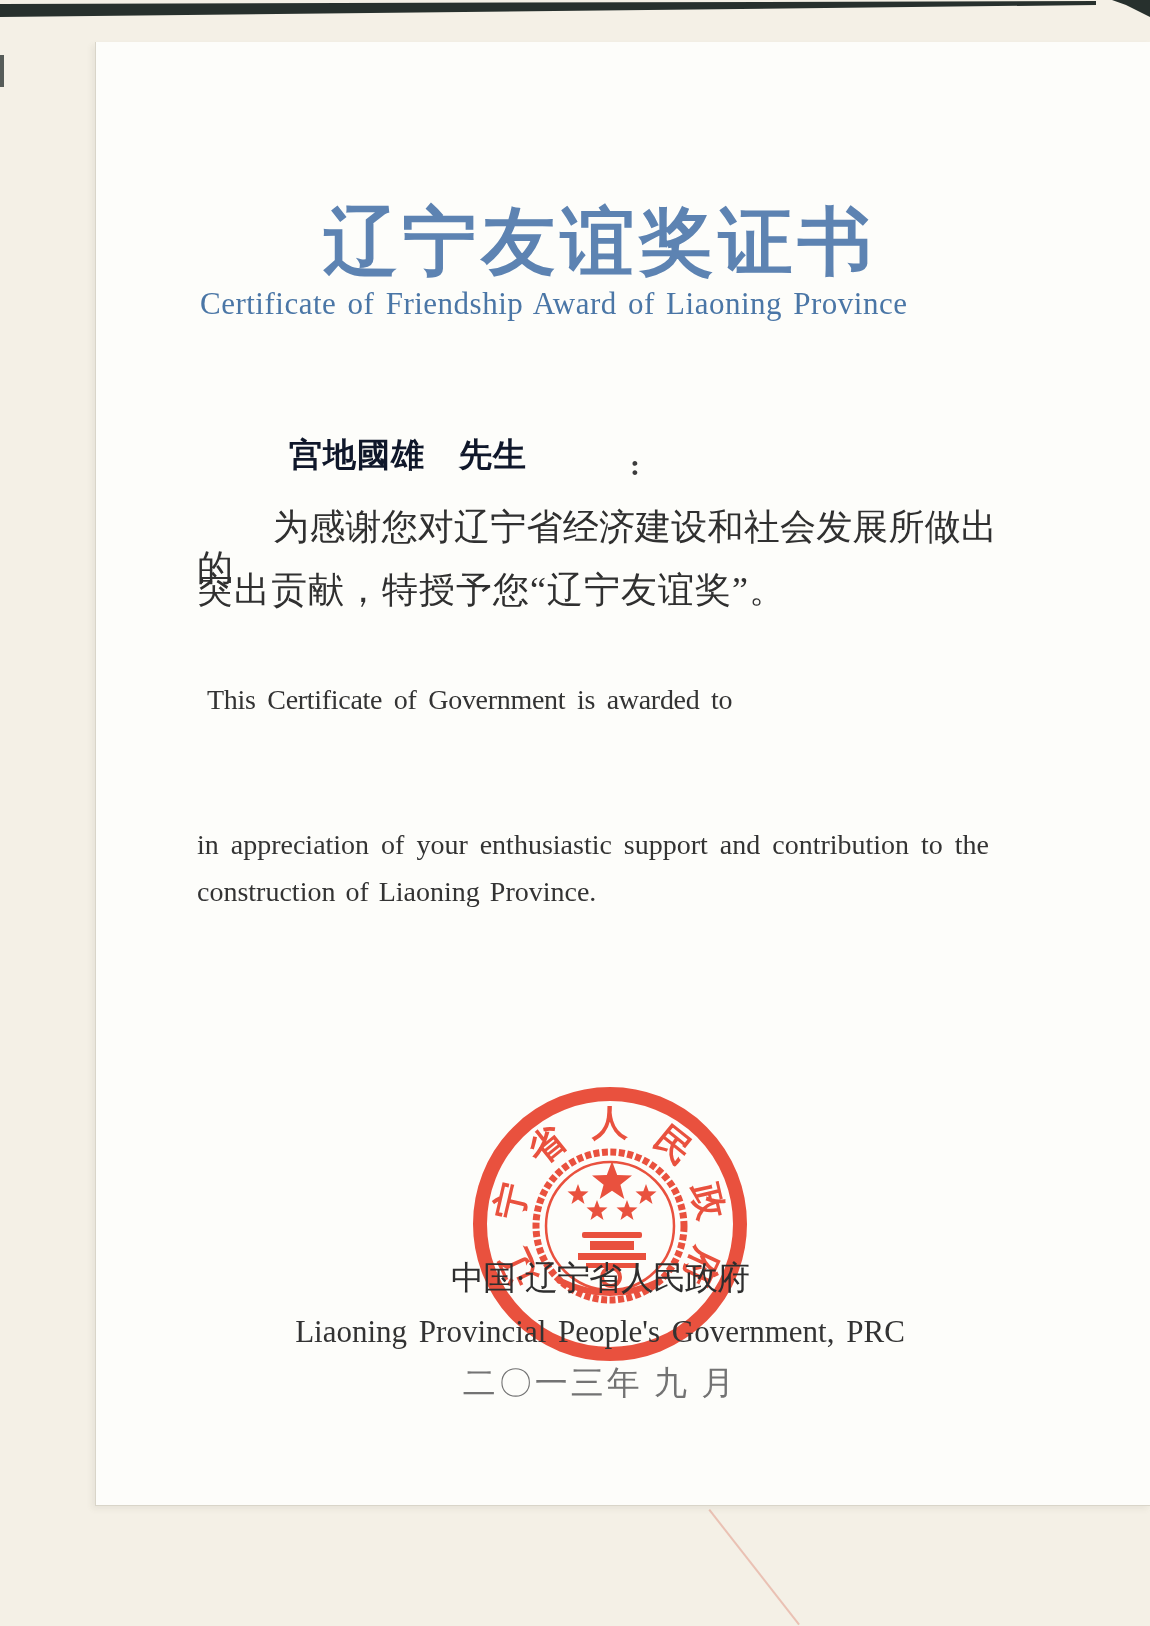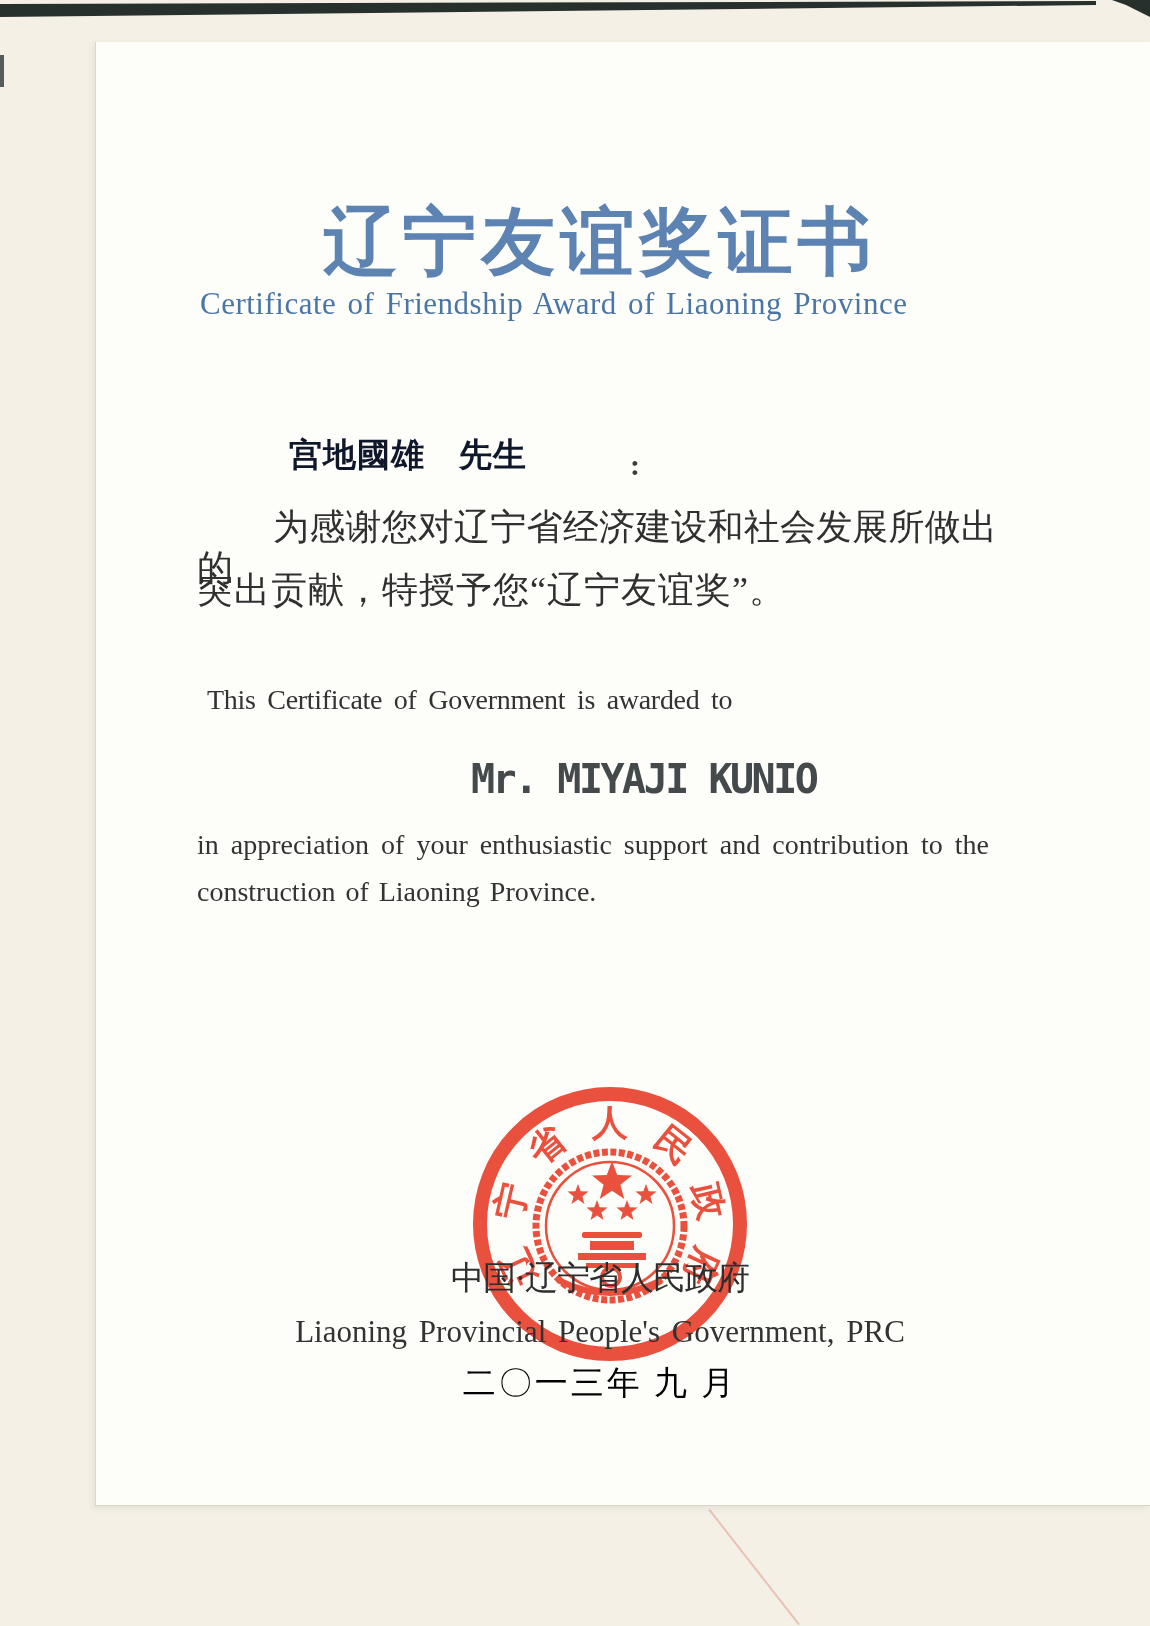--- a/index.html
+++ b/index.html
@@ -72,21 +72,21 @@
   .issuer-zh{
     position:absolute;left:200px;top:1256px;width:800px;z-index:2;
     text-align:center;font-size:33px;color:#2e2e2e;letter-spacing:-1px;word-spacing:2px;white-space:nowrap;
   }
   .issuer-en{
     position:absolute;left:200px;top:1314px;width:800px;z-index:2;
     text-align:center;font-size:31px;color:#333;word-spacing:4px;white-space:nowrap;
   }
   .date-zh{
     position:absolute;left:200px;top:1361px;width:800px;z-index:2;
-    text-align:center;font-size:33px;color:#000000;letter-spacing:3px;white-space:nowrap;
+    text-align:center;font-size:33px;color:#737373;letter-spacing:3px;white-space:nowrap;
   }
 </style>
 </head>
 <body>
 
 <div class="scene">
 
   <svg class="topbar-svg" viewBox="0 0 1150 30">
     <polygon points="0,4 1096,1 1096,5 0,17" fill="#27302d"></polygon>
     <polygon points="1112,0 1150,0 1150,17 1126,5" fill="#27302d"></polygon>
@@ -101,21 +101,20 @@
   <div class="title-zh">辽宁友谊奖证书</div>
   <div class="title-en">Certificate of Friendship Award of Liaoning Province</div>
 
   <div class="recipient-zh">宫地國雄　先生</div>
   <div class="colon">:</div>
 
   <div class="zh-line1">为感谢您对辽宁省经济建设和社会发展所做出的</div>
   <div class="zh-line2">突出贡献，特授予您“辽宁友谊奖”。</div>
 
   <div class="awarded-line">This Certificate of Government is awarded to</div>
-  <div class="recipient-en">Mr. MIYAJI KUNIO</div>
 
   <div class="en-line1">in appreciation of your enthusiastic support and contribution to the</div>
   <div class="en-line2">construction of Liaoning Province.</div>
 
   <svg class="seal" id="seal-svg" viewBox="0 0 300 300">
     <g fill="none" stroke="#e8432f">
       <circle cx="150" cy="150" r="130" stroke-width="14"></circle>
 
       <circle cx="150" cy="152" r="74" stroke-width="7" stroke-dasharray="6 2.5"></circle>
       <circle cx="150" cy="152" r="64" stroke-width="2.5"></circle>

